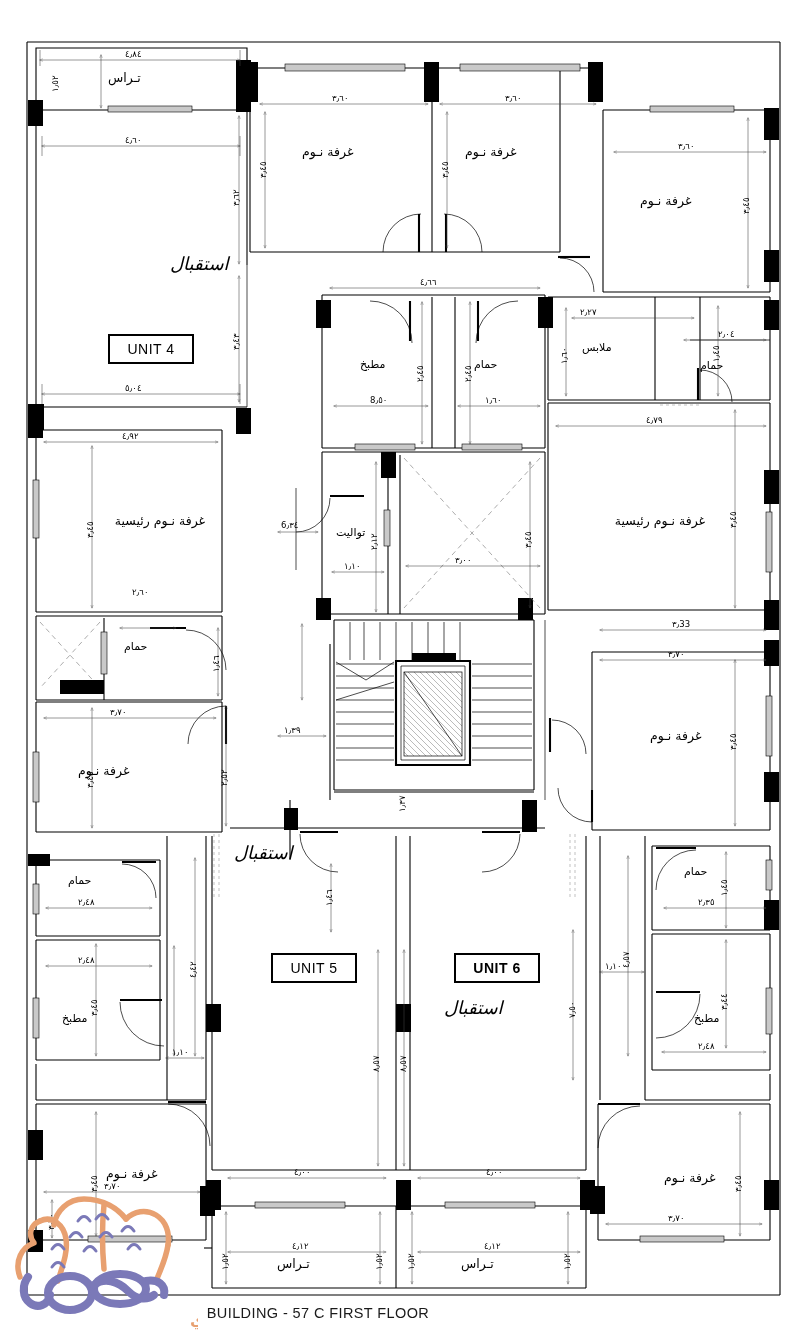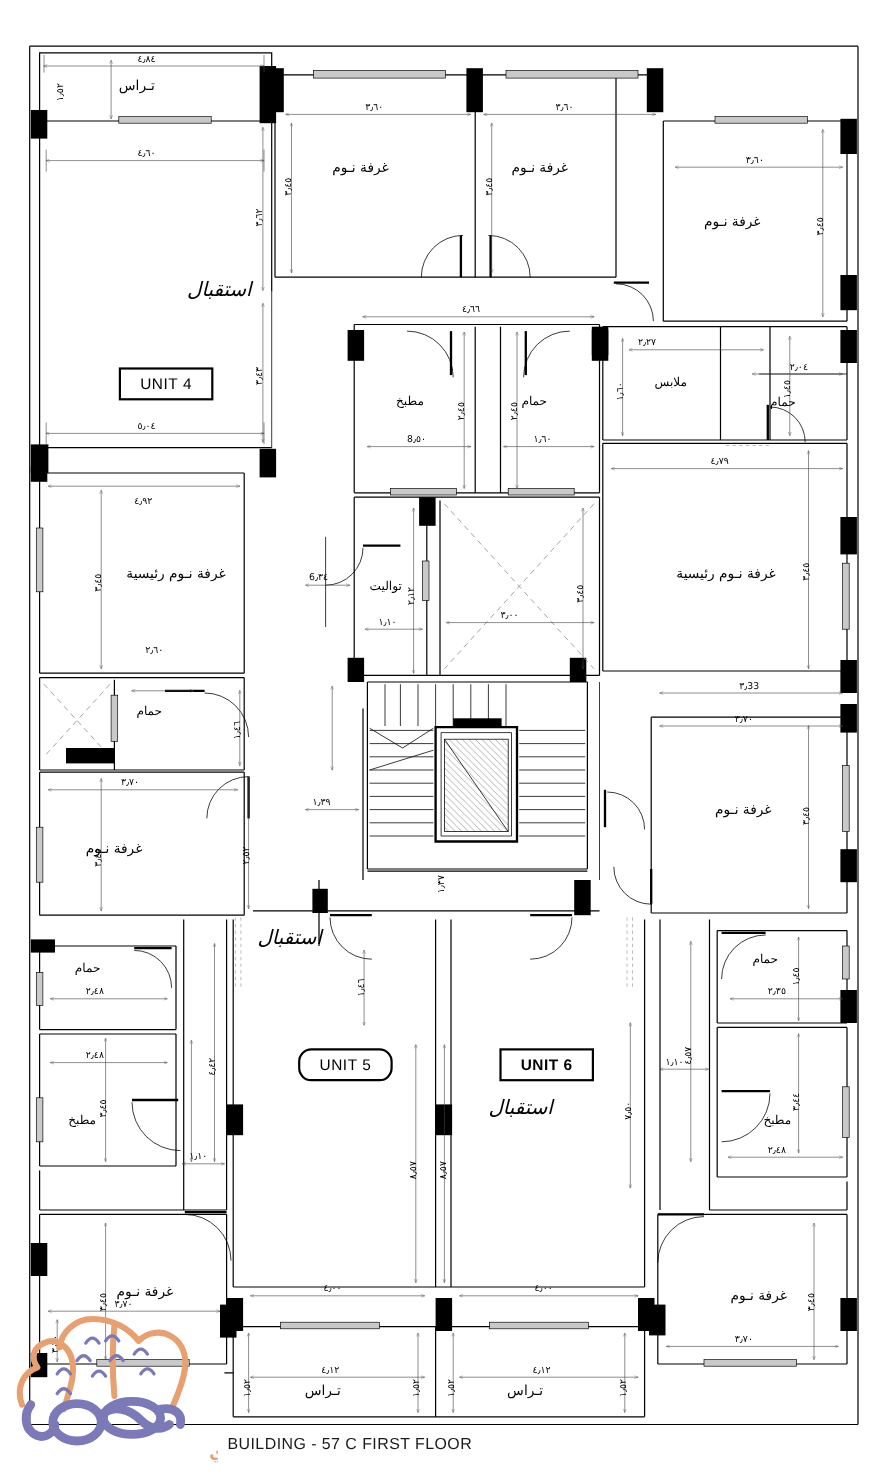--- a/index.html
+++ b/index.html
@@ -450,21 +450,21 @@
   <div class="lbl ar room" style="left:302px;top:146px;">غرفة نـوم</div>
 
   <div class="lbl ar room" style="left:465px;top:146px;">غرفة نـوم</div>
 
   <div class="lbl ar room" style="left:640px;top:195px;">غرفة نـوم</div>
 
   <div class="lbl ar roomsm" style="left:360px;top:359px;">مطبخ</div>
 
   <div class="lbl ar roomsm" style="left:474px;top:359px;">حمام</div>
 
-  <div class="lbl ar roomsm" style="left:582px;top:342px;margin-left:13px;">ملابس</div>
+  <div class="lbl ar roomsm" style="left:582px;top:342px;">ملابس</div>
 
   <div class="lbl ar roomsm" style="left:700px;top:360px;">حمام</div>
 
   <div class="lbl ar room" style="left:100px;top:512px;text-align:center;width:120px;line-height:1.5;">غرفة نـوم رئيسية</div>
 
   <div class="lbl ar room" style="left:600px;top:512px;text-align:center;width:120px;line-height:1.5;">غرفة نـوم رئيسية</div>
 
   <div class="lbl ar roomsm" style="left:336px;top:527px;">تواليت</div>
 
   <div class="lbl ar roomsm" style="left:124px;top:641px;">حمام</div>
@@ -487,35 +487,35 @@
 
   <div class="lbl ar room" style="left:106px;top:1168px;">غرفة نـوم</div>
 
   <div class="lbl ar room" style="left:664px;top:1172px;">غرفة نـوم</div>
 
   <div class="lbl ar room" style="left:277px;top:1258px;">تـراس</div>
 
   <div class="lbl ar room" style="left:461px;top:1258px;">تـراس</div>
 
   <div class="unitbox" style="left:108px;top:334px;width:82px;height:26px;">UNIT 4</div>
-  <div class="unitbox" style="left:271px;top:953px;width:82px;height:26px;border-radius:12px;">UNIT 5</div>
+  <div class="unitbox" style="left:271px;top:953px;width:82px;height:26px;">UNIT 5</div>
   <div class="unitbox" style="left:454px;top:953px;width:82px;height:26px;font-weight:bold;">UNIT 6</div>
 
   <div class="lbl dim" style="left:125px;top:50px;">٤٫٨٤</div>
   <div class="lbl dim" style="left:125px;top:136px;">٤٫٦٠</div>
   <div class="lbl dim" style="left:125px;top:384px;">٥٫٠٤</div>
   <div class="lbl dim" style="left:332px;top:94px;">٣٫٦٠</div>
   <div class="lbl dim" style="left:505px;top:94px;">٣٫٦٠</div>
   <div class="lbl dim" style="left:678px;top:142px;">٣٫٦٠</div>
   <div class="lbl dim" style="left:420px;top:278px;">٤٫٦٦</div>
   <div class="lbl dim" style="left:370px;top:396px;">8٫٥٠</div>
   <div class="lbl dim" style="left:485px;top:396px;">١٫٦٠</div>
   <div class="lbl dim" style="left:580px;top:308px;">٢٫٢٧</div>
   <div class="lbl dim" style="left:690px;top:330px;margin-left:28px;">٢٫٠٤</div>
-  <div class="lbl dim" style="left:122px;top:452px;">٤٫٩٢</div>
+  <div class="lbl dim" style="left:122px;top:432px;">٤٫٩٢</div>
   <div class="lbl dim" style="left:646px;top:416px;">٤٫٧٩</div>
   <div class="lbl dim" style="left:672px;top:620px;">٣٫33</div>
   <div class="lbl dim" style="left:281px;top:521px;">6٫٣٤</div>
   <div class="lbl dim" style="left:284px;top:726px;">١٫٣٩</div>
   <div class="lbl dim" style="left:344px;top:562px;">١٫١٠</div>
   <div class="lbl dim" style="left:455px;top:556px;">٣٫٠٠</div>
   <div class="lbl dim" style="left:132px;top:588px;">٢٫٦٠</div>
   <div class="lbl dim" style="left:110px;top:708px;">٣٫٧٠</div>
   <div class="lbl dim" style="left:78px;top:898px;">٢٫٤٨</div>
   <div class="lbl dim" style="left:78px;top:956px;">٢٫٤٨</div>

